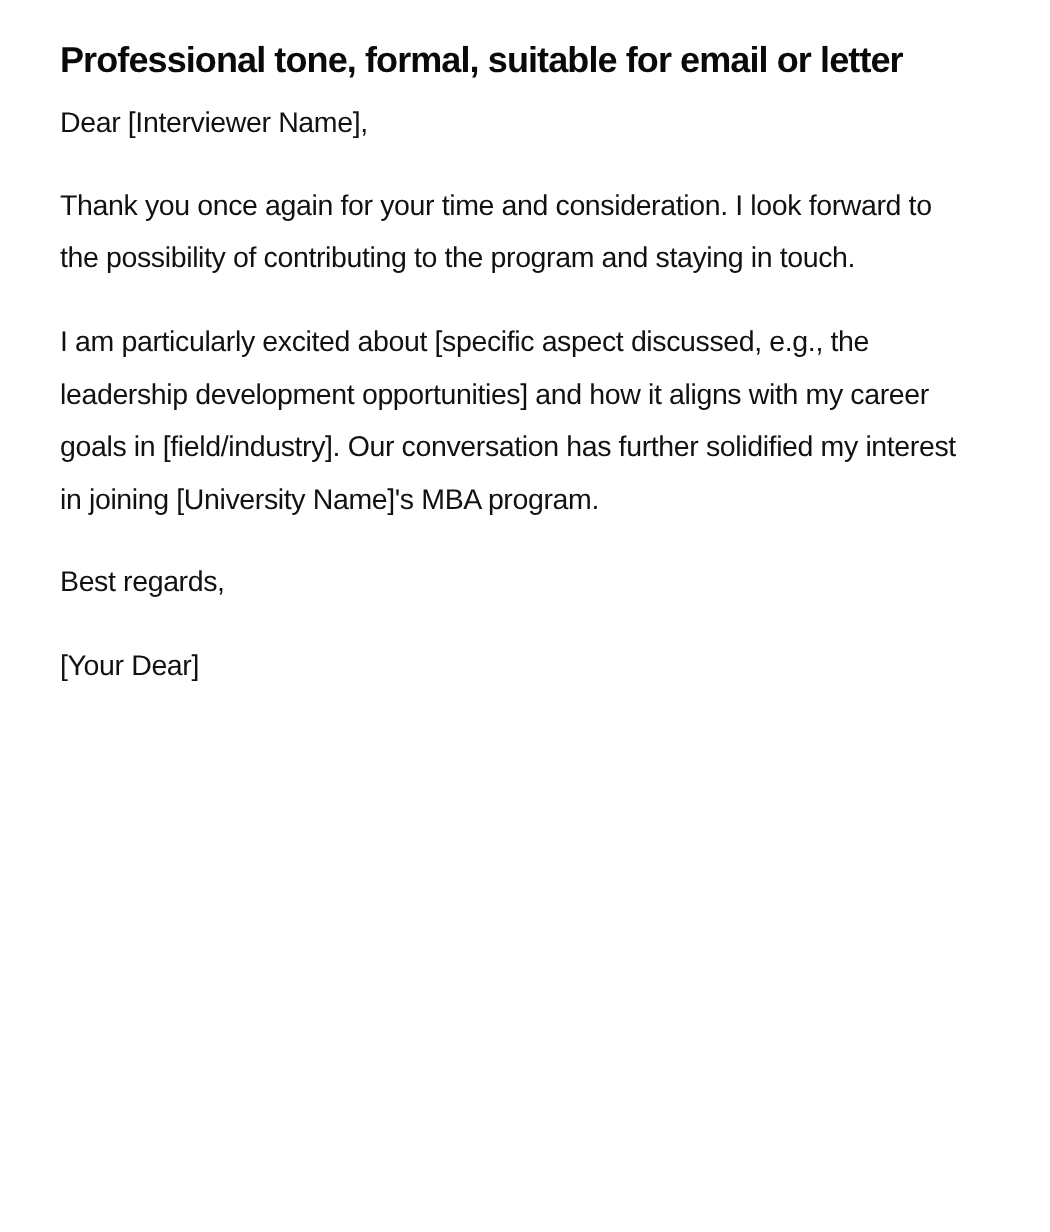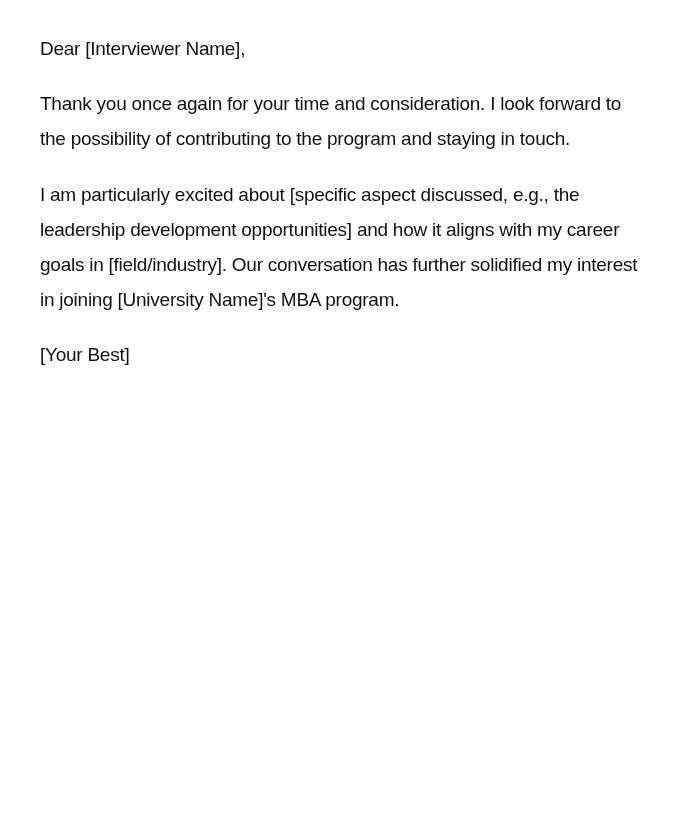--- a/index.html
+++ b/index.html
@@ -28,24 +28,26 @@
       margin: 0 0 0 0;
       letter-spacing: -0.6px;
       color: #0a0a0a;
     }
     .para {
       font-size: 19px;
       line-height: 35.2px;
       margin: 0;
       letter-spacing: -0.25px;
     }
-    .salutation { margin-top: 12px; }
+    .salutation { margin-top: 2px; }
     .gap { margin-top: 20px; }
   </style>
 </head>
 <body>
 
 <div class="doc">
+  <h1 class="title">Professional tone, formal, suitable for email or letter</h1>
   <p class="para salutation">Dear [Interviewer Name],</p>
   <p class="para gap">Thank you once again for your time and consideration. I look forward to the possibility of contributing to the program and staying in touch.</p>
   <p class="para gap">I am particularly excited about [specific aspect discussed, e.g., the leadership development opportunities] and how it aligns with my career goals in [field/industry]. Our conversation has further solidified my interest in joining [University Name]'s MBA program.</p>
-  <p class="para gap">[Your Best]</p>
+  <p class="para gap">Best regards,</p>
+  <p class="para gap">[Your Dear]</p>
 </div>
 
 </body></html>

